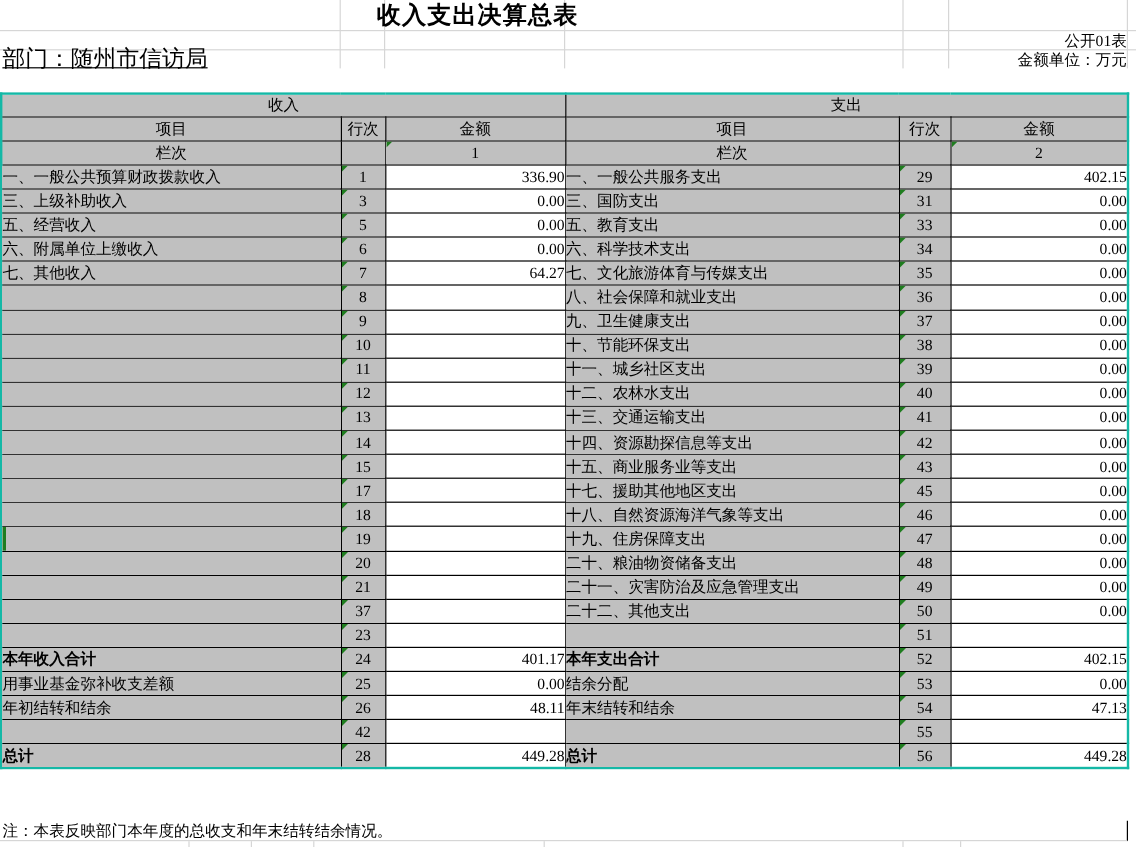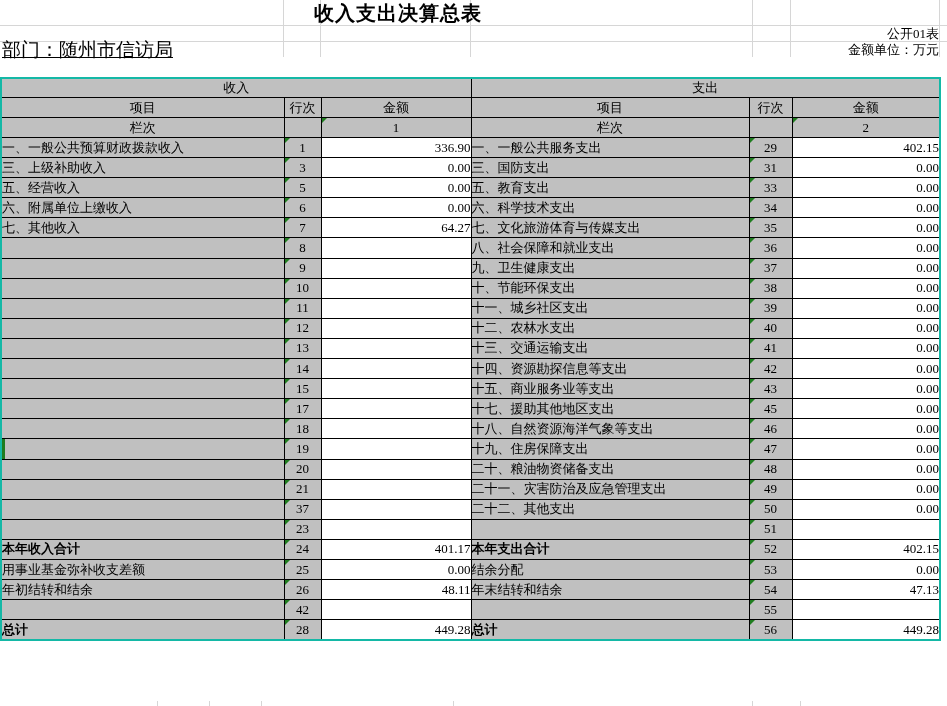--- a/index.html
+++ b/index.html
@@ -324,20 +324,21 @@
           <td class="c-item total"><span>总计</span></td>
           <td class="c-rowno"><i class="tri"></i><span>28</span></td>
           <td class="c-amount"><span>449.28</span></td>
           <td class="c-item total"><span>总计</span></td>
           <td class="c-rowno"><i class="tri"></i><span>56</span></td>
           <td class="c-amount"><span>449.28</span></td>
         </tr>
       </tbody>
   </table>
 
+  <div class="note-row">注：本表反映部门本年度的总收支和年末结转结余情况。</div>
 
   <div class="bgrid" style="left:157px"></div>
   <div class="bgrid" style="left:209px"></div>
   <div class="bgrid" style="left:261px"></div>
   <div class="bgrid" style="left:453px"></div>
   <div class="bgrid" style="left:752px"></div>
   <div class="bgrid" style="left:800px"></div>
 
 </div>
 

